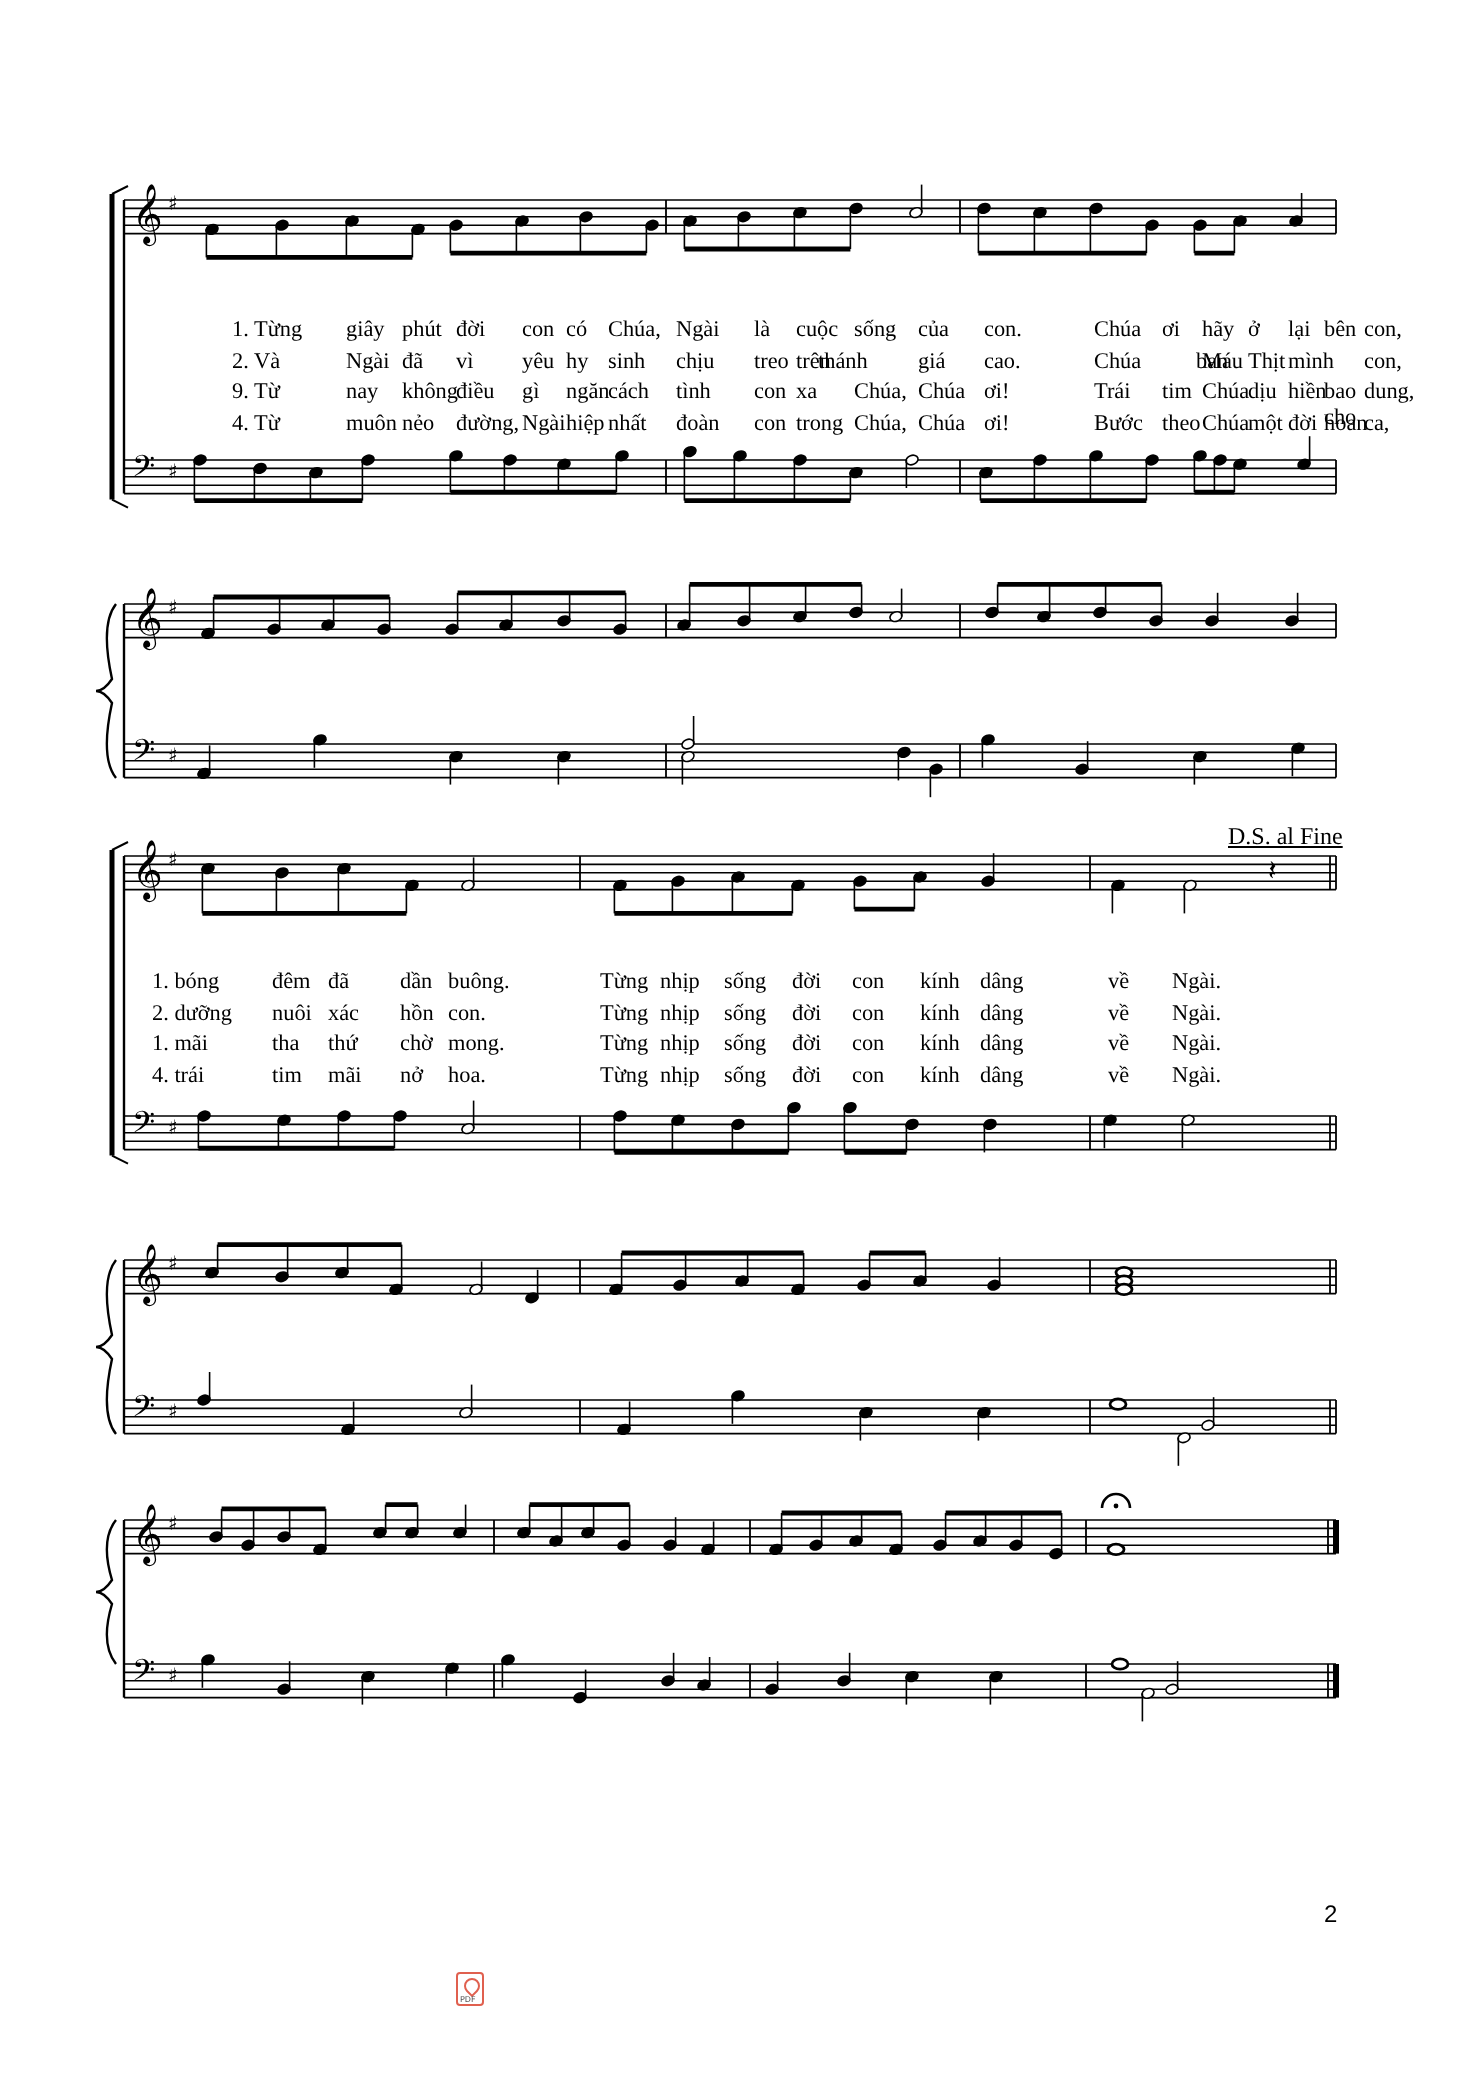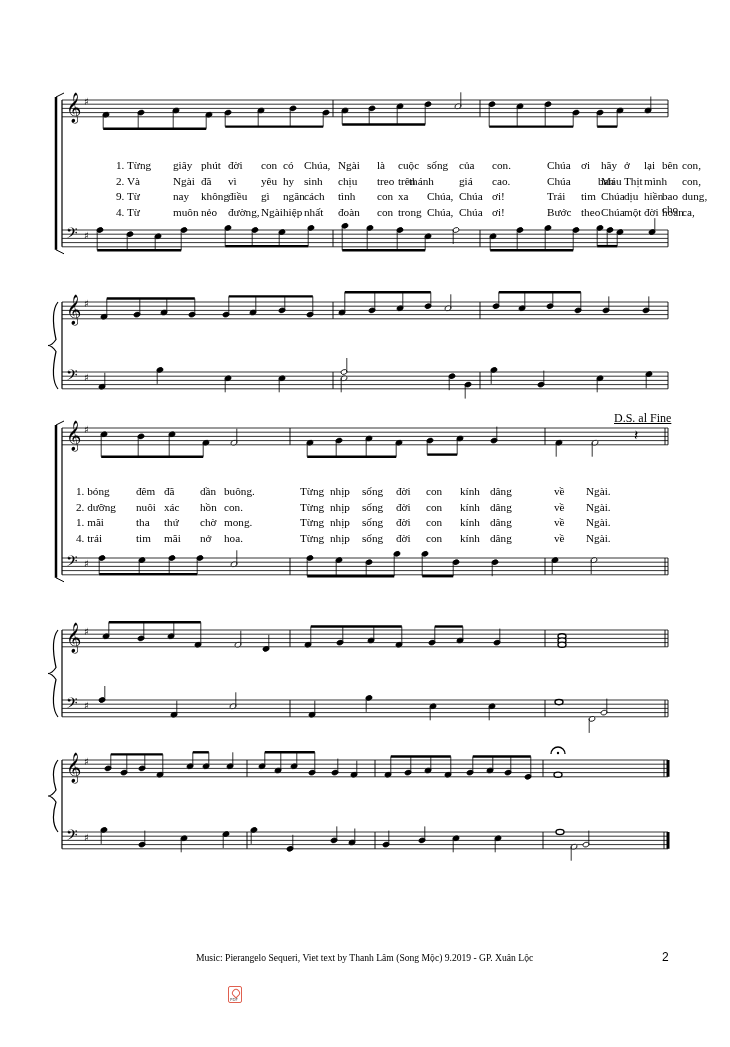--- a/index.html
+++ b/index.html
@@ -660,20 +660,19 @@
         <span class="syl" style="left: 350px;">con</span>
         <span class="syl" style="left: 384px;">kính</span>
         <span class="syl" style="left: 414px;">dâng</span>
         <span class="syl" style="left: 478px;">về</span>
         <span class="syl" style="left: 510px;">Ngài.</span>
       </div>
     </div>
 
 <div class="ds">D.S. al Fine</div>
 
-<div class="credit">Music: Pierangelo Sequeri, Viet text by Thanh Lâm (Song Mộc) 9.2019 - GP. Xuân Lộc</div>
 <div class="pagenum">2</div>
 
 <div class="pdf-line">
   <span class="pdf-icon"></span>
 </div>
 
 </div>
 
 </body></html>

